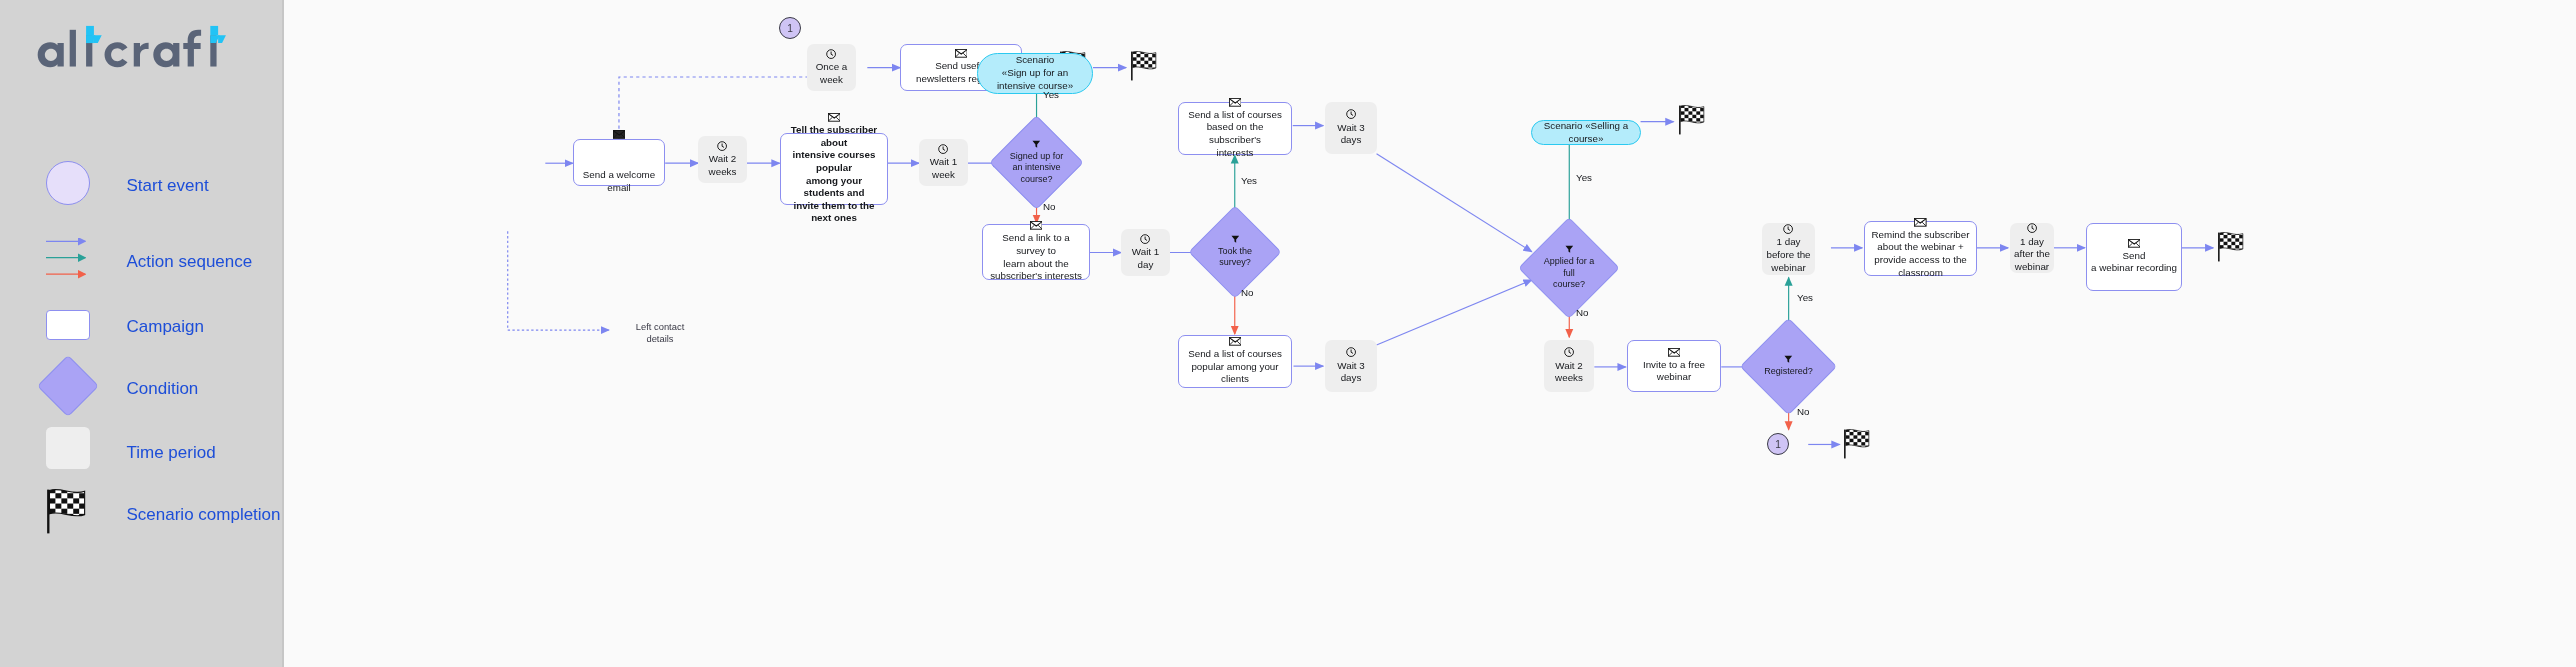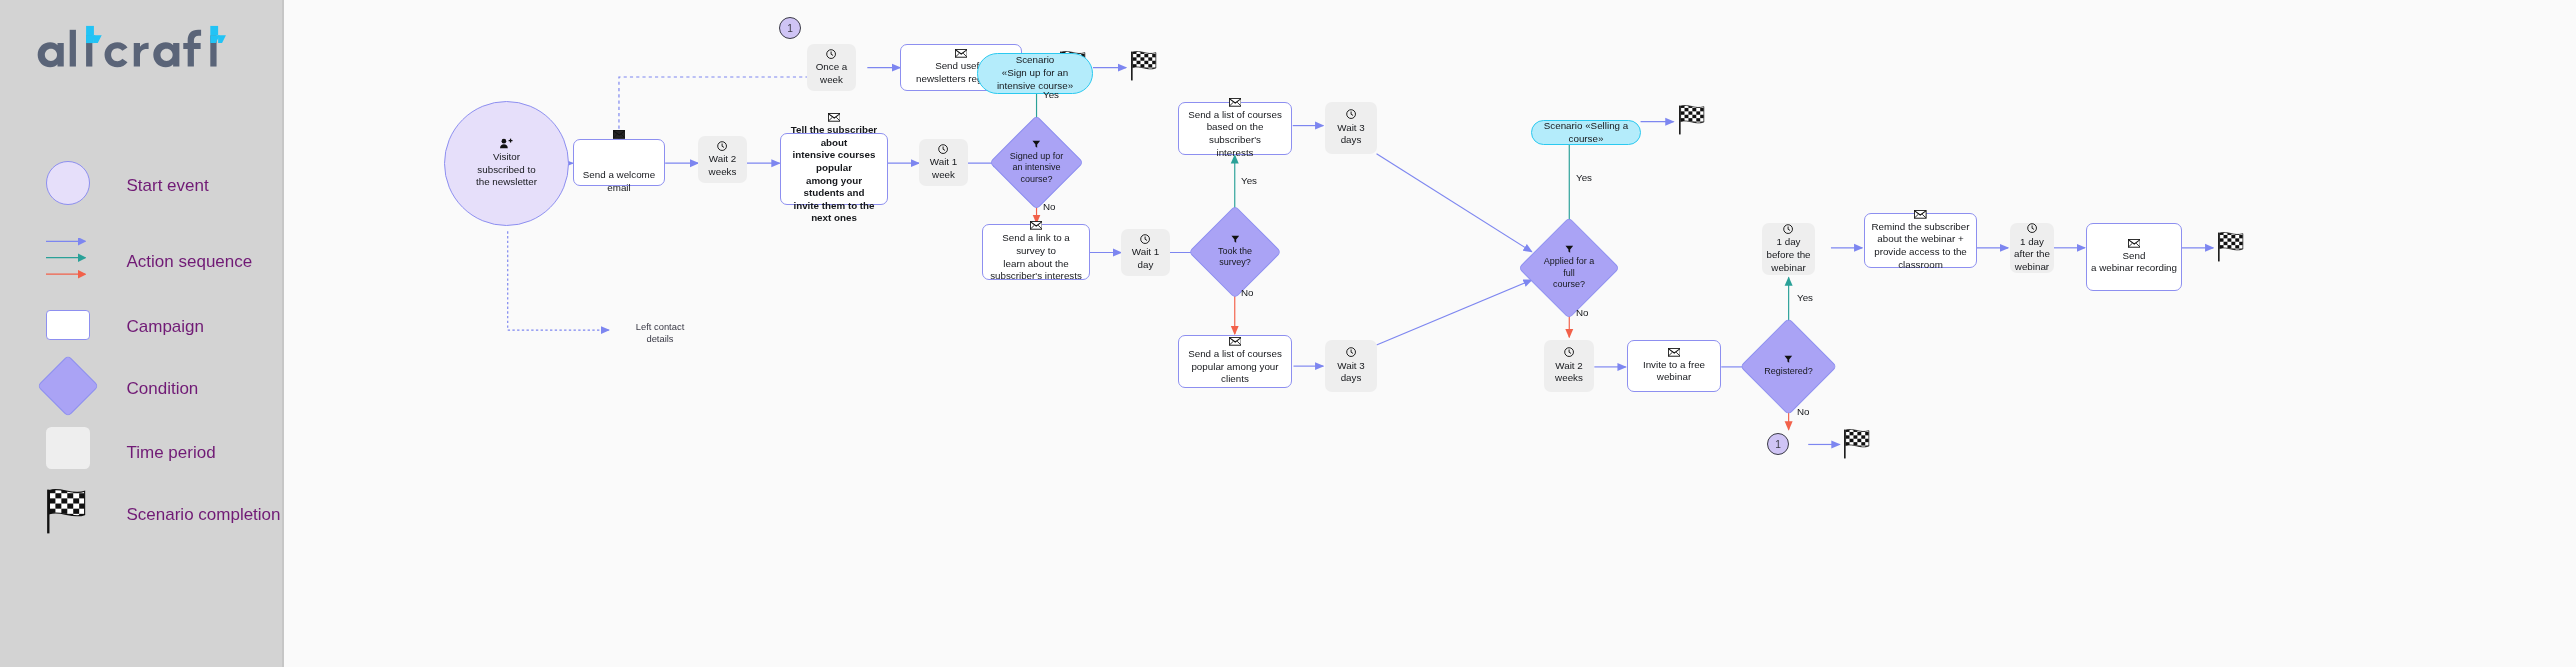--- a/index.html
+++ b/index.html
@@ -15,21 +15,21 @@
   
   #sidebar {
     position:absolute; left:0; top:0; width:284px; height:668px;
     background:#d3d3d3;
     border-right:2.4px solid #c6c6c6;
   }
   #logo { position:absolute; left:34px; top:22px; width:212px; height:50px; }
   #legend { position:absolute; left:23.5px; top:161px; width:251px; }
   .leg-row { position:relative; height:0; }
   .leg-label {
-    position:absolute; left:103px; font-size:17px; color:#701a75;
+    position:absolute; left:103px; font-size:17px; color:#1d4ed8;
     white-space:nowrap; line-height:1;
   }
 
   .leg-circle {
     position:absolute; left:22px; width:44px; height:44px; border-radius:50%;
     background:#e6dffa; border:1.2px solid #8d8ff0;
   }
   .leg-rect-white {
     position:absolute; left:22px; width:44px; height:30px; border-radius:3.9px;
     background:#ffffff; border:1.2px solid #8d8ff0;
@@ -304,33 +304,20 @@
         <line x1="742" y1="86" x2="784" y2="86" stroke="#7d86f0" marker-end="url(#mb)"></line>
 
         <line x1="940" y1="86" x2="980" y2="86" stroke="#7d86f0" marker-end="url(#mb)"></line>
 
         <path d="M 425,180 L 425,98 L 678,98" stroke="#7d86f0" stroke-dasharray="4 4" marker-end="url(#mb)"></path>
 
         <path d="M 283,295 L 283,421 L 412,421" stroke="#7d86f0" stroke-dasharray="3 3" marker-end="url(#mb)"></path>
       </g>
     </svg>
 
-    <div class="node n-start" style="left:158px; top:101px; width:125px; height:125px;">
-      <span class="ico">
-        <svg width="12.5" height="11" viewBox="0 0 16 14">
-            <circle cx="5" cy="4" r="3" fill="#111"></circle>
-            <path d="M0 13c0-3 2.3-5 5-5s5 2 5 5z" fill="#111"></path>
-            <rect x="11" y="2.5" width="5" height="1.6" fill="#111"></rect>
-            <rect x="12.7" y="0.8" width="1.6" height="5" fill="#111"></rect>
-          </svg>
-      </span>
-      <span class="lbl lbl-start">Visitor
-subscribed to
-the newsletter</span>
-    </div>
 
     <div class="node n-campaign" style="left:287px; top:139px; width:92px; height:47px;gap:28px;">
       <span class="ico">
         <svg width="12.5" height="8.6" viewBox="0 0 16 11">
             <rect x="0.5" y="0.5" width="15" height="10" fill="#fff" stroke="#111" stroke-width="1.2"></rect>
             <path d="M0.8 1 L8 6.4 L15.2 1" fill="none" stroke="#111" stroke-width="1.3"></path>
             <path d="M0.8 10 L5.6 5.4 M15.2 10 L10.4 5.4" stroke="#111" stroke-width="1.1"></path>
             <rect x="0" y="0" width="16" height="11" fill="#111" opacity="0.92" style="mix-blend-mode:normal" mask="url(#none)"></rect>
             <rect x="0.7" y="0.7" width="14.6" height="9.6" fill="none"></rect>
           </svg>
@@ -693,21 +680,21 @@
         <svg width="10.2" height="10.2" viewBox="0 0 13 13">
             <circle cx="6.5" cy="6.5" r="5.6" fill="none" stroke="#111" stroke-width="1.2"></circle>
             <path d="M6.5 3.2 V6.7 L9 8.2" fill="none" stroke="#111" stroke-width="1.2"></path>
           </svg>
       </span>
       <span class="lbl">1 day
 before the
 webinar</span>
     </div>
 
-    <div class="node n-campaign" style="left:1578px; top:213px; width:113px; height:55px;">
+    <div class="node n-campaign" style="left:1578px; top:221px; width:113px; height:55px;">
       <span class="ico">
         <svg width="12.5" height="8.6" viewBox="0 0 16 11">
             <rect x="0.5" y="0.5" width="15" height="10" fill="#fff" stroke="#111" stroke-width="1.2"></rect>
             <path d="M0.8 1 L8 6.4 L15.2 1" fill="none" stroke="#111" stroke-width="1.3"></path>
             <path d="M0.8 10 L5.6 5.4 M15.2 10 L10.4 5.4" stroke="#111" stroke-width="1.1"></path>
           </svg>
       </span>
       <span class="lbl">Remind the subscriber
 about the webinar +
 provide access to the

